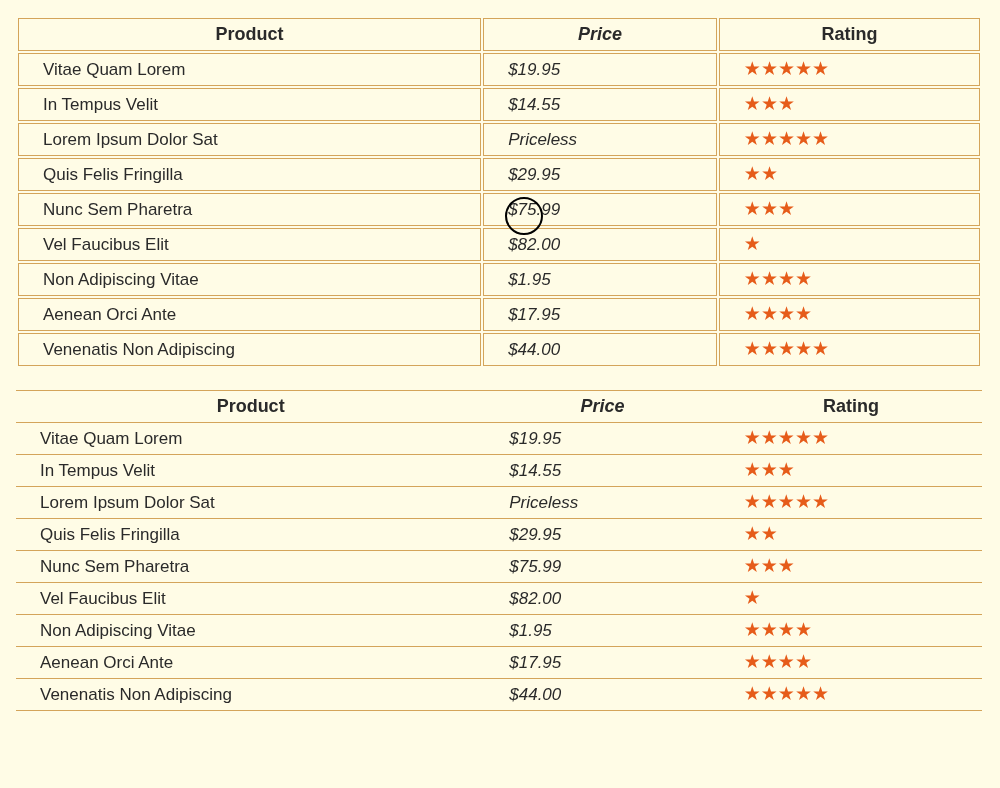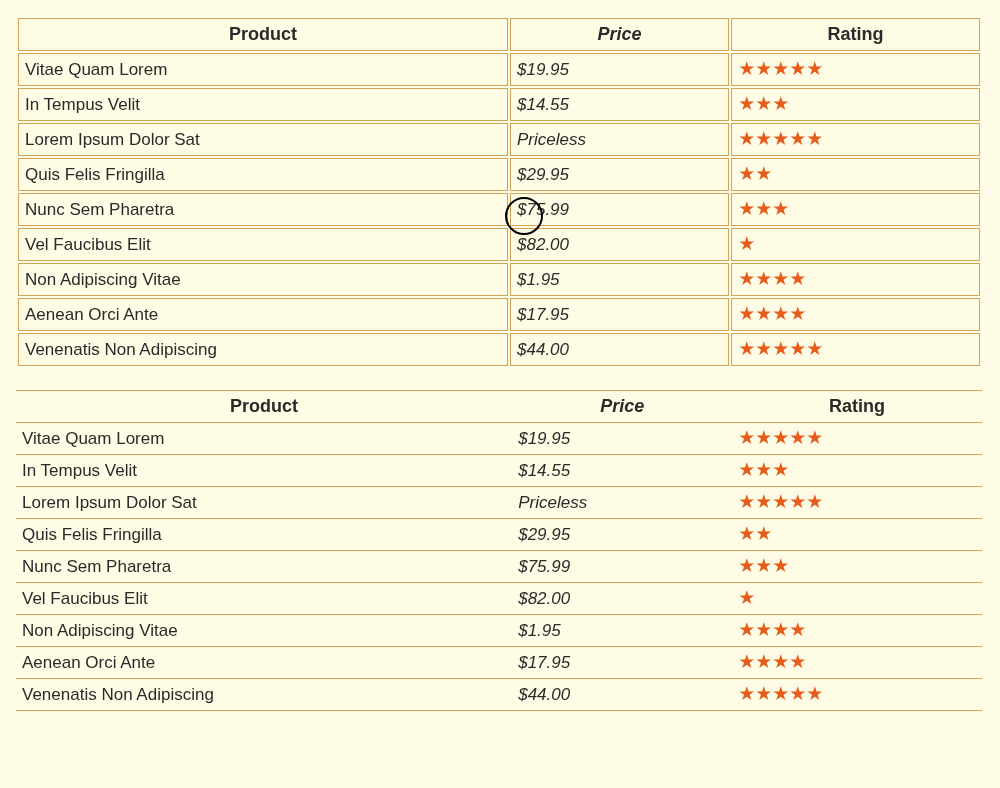--- a/index.html
+++ b/index.html
@@ -17,21 +17,21 @@
       border-collapse: separate;
       border-spacing: 2px;
       margin-bottom: 22px;
     }
     table.nospacing {
       border-collapse: collapse;
       border-spacing: 0;
     }
     th, td {
       text-align: left;
-      padding: 5px 6px;
+      padding: 5px 24px;
       vertical-align: middle;
       background: #fffce6;
     }
     table.framed th, table.framed td {
       border: 1px solid #d4a45a;
     }
     table.nospacing th, table.nospacing td {
       border-top: 1px solid #d4a45a;
       border-bottom: none;
       border-left: none;

